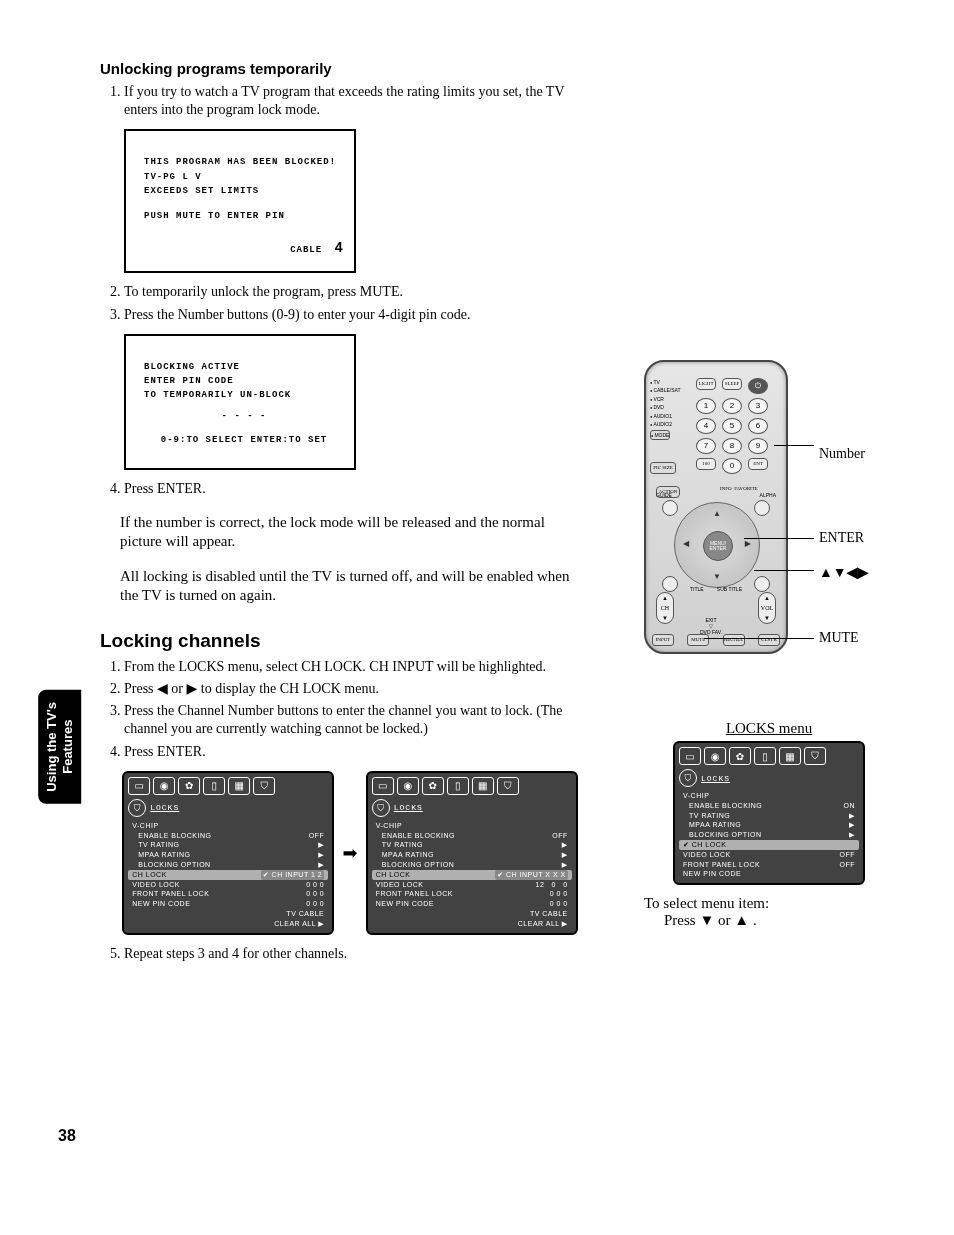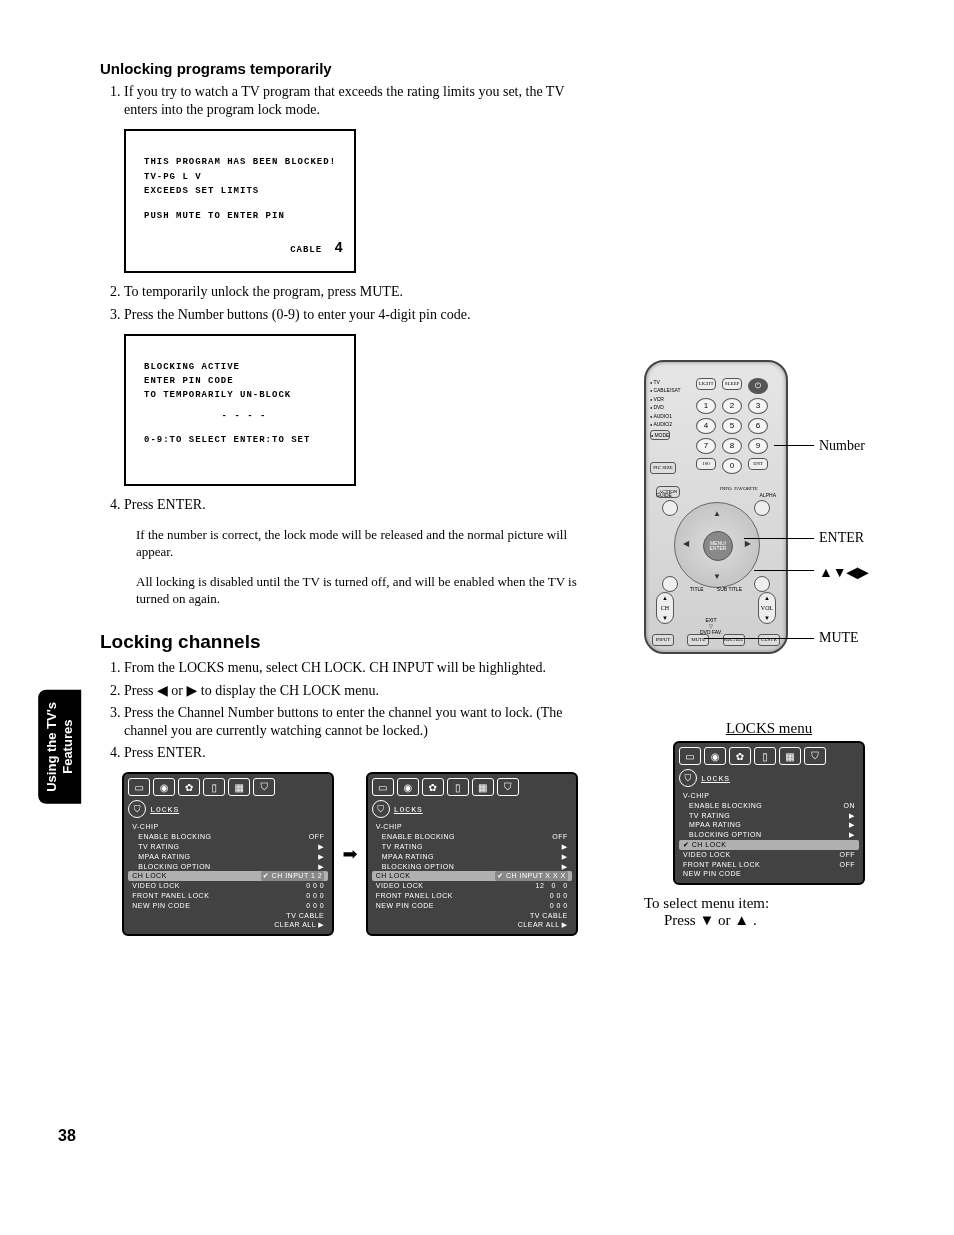--- a/index.html
+++ b/index.html
@@ -58,22 +58,22 @@
   ol {
     margin: 4px 0 10px 0;
     padding-left: 24px;
   }
   ol li {
     font-size: 14px;
     line-height: 1.3;
     margin-bottom: 4px;
   }
   .continuation {
-    margin-left: 36px;
-    font-size: 13px;
+    margin-left: 20px;
+    font-size: 15px;
     line-height: 1.3;
     margin-bottom: 6px;
   }
   p.body {
     font-size: 15px;
     line-height: 1.3;
     margin: 6px 0;
   }
   .osd-box {
     border: 2px solid #000;
@@ -247,26 +247,26 @@
         <span>CABLE</span>
         <span class="footer-line-num">4</span>
       </div>
     </div>
 
     <ol start="2">
       <li>To temporarily unlock the program, press MUTE.</li>
       <li>Press the Number buttons (0-9) to enter your 4-digit pin code.</li>
     </ol>
 
-    <div class="osd-box" style="padding-bottom:36px;">
+    <div class="osd-box" style="padding-bottom:20px;">
       <div>BLOCKING ACTIVE</div>
       <div>ENTER PIN CODE</div>
       <div>TO TEMPORARILY UN-BLOCK</div>
       <div class="dashes">- - - -</div>
-      <div style="margin-top:10px;">0-9:TO SELECT  ENTER:TO SET</div>
+      <div style="margin-top:10px;text-align:center;">0-9:TO SELECT  ENTER:TO SET</div>
     </div>
 
     <ol start="4">
       <li>Press ENTER.</li>
     </ol>
     <p class="continuation">If the number is correct, the lock mode will be released and the normal picture will appear.</p>
     <p class="continuation">All locking is disabled until the TV is turned off, and will be enabled when the TV is turned on again.</p>
 
     <h2 class="section">Locking channels</h2>
 
@@ -394,20 +394,23 @@
             <span></span>
             <span>TV CABLE</span>
           </div>
         <div class="menu-line">
             <span></span>
             <span>CLEAR ALL   ▶</span>
           </div>
       </div>
     </div>
 
+    <ol start="5">
+      <li>Repeat steps 3 and 4 for other channels.</li>
+    </ol>
 
   </div>
 
   <div class="right-col">
     <div class="remote-wrap">
       <div class="remote">
         <div class="lbl-col">
           <div>TV</div>
           <div>CABLE/SAT</div>
           <div>VCR</div>
@@ -468,21 +471,21 @@
         <div class="exitlbl"><span>EXIT</span><br>▽<br><span>DVD FAV.</span></div>
         <div class="bottom-row">
           <div class="bbtn">INPUT</div>
           <div class="bbtn">MUTE</div>
           <div class="bbtn">RECALL</div>
           <div class="bbtn">CLSTR</div>
         </div>
       </div>
 
       <div class="callout-line" style="top:85px;left:130px;width:40px;"></div>
-      <div class="callout-text" style="top:78px;left:175px;">Number</div>
+      <div class="callout-text" style="top:86px;left:175px;">Number</div>
 
       <div class="callout-line" style="top:178px;left:100px;width:70px;"></div>
       <div class="callout-text" style="top:170px;left:175px;">ENTER</div>
 
       <div class="callout-line" style="top:210px;left:110px;width:60px;"></div>
       <div class="callout-text" style="top:204px;left:175px;font-weight:bold;">▲▼◀▶</div>
 
       <div class="callout-line" style="top:278px;left:60px;width:110px;"></div>
       <div class="callout-text" style="top:270px;left:175px;">MUTE</div>
     </div>

